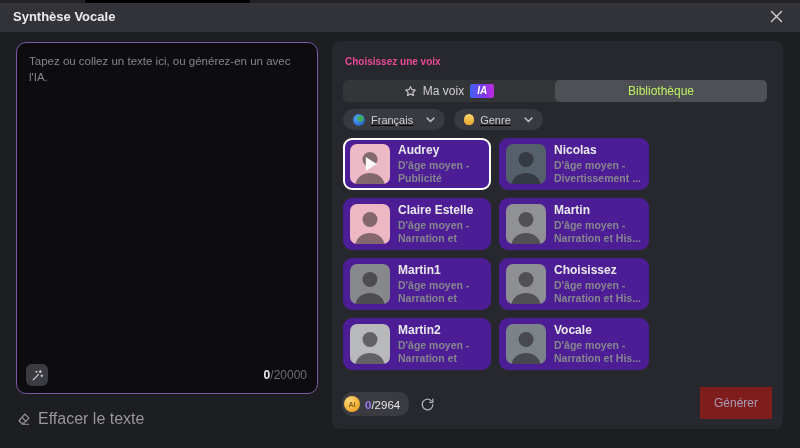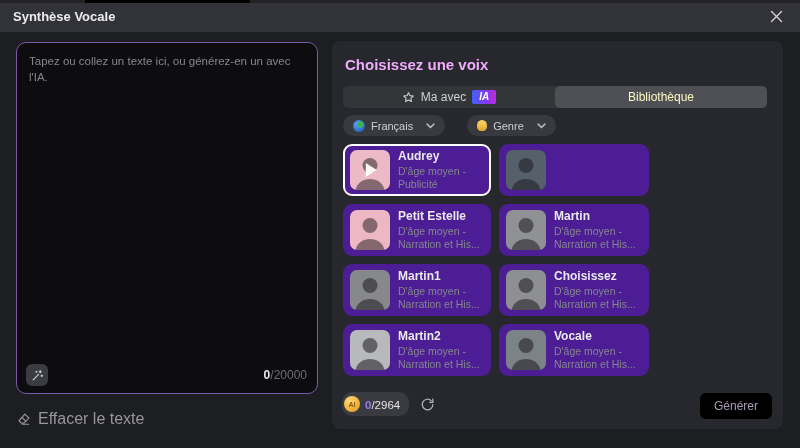--- a/index.html
+++ b/index.html
@@ -28,28 +28,28 @@
           align-items:center;justify-content:center;cursor:pointer;border:none;padding:0;}
   .counter{font-size:12px;color:#6c6d73;}
   .counter .used{color:#e8e8ea;font-weight:700;}
   .clear-btn{position:absolute;left:17px;top:410px;display:flex;align-items:center;gap:7px;
           color:#96969c;font-size:16px;cursor:pointer;background:none;border:none;padding:0;
           font-family:"Liberation Sans",sans-serif;}
 
   
   .panel{position:absolute;left:332px;top:41px;width:451px;height:388px;background:#27282d;
          border-radius:8px;padding:12px 12px 12px 10px;}
-  .panel-title{font-size:15px;font-weight:700;color:#f0abfc;margin:3px 0 0 3px;}
+  .panel-title{font-size:10px;font-weight:700;color:#ec4899;margin:3px 0 0 3px;}
   .tabbar{margin:13px 4px 0 1px;height:22px;background:#343539;border-radius:5px;display:flex;}
   .tab{flex:1;display:flex;align-items:center;justify-content:center;gap:6px;font-size:12px;
        color:#cfd0d4;border-radius:5px;cursor:pointer;}
-  .tab.active{background:#4f5055;color:#fef9c3;}
+  .tab.active{background:#4f5055;color:#bef264;}
   .ia-badge{font-size:10px;font-weight:700;font-style:italic;color:#fff;padding:1px 7px 2px;
        border-radius:2px;background:linear-gradient(90deg,#3e62f6,#8b36ec 65%,#c02bdd);}
-  .filters{margin:7px 0 0 1px;display:flex;gap:22px;}
+  .filters{margin:7px 0 0 1px;display:flex;gap:9px;text-decoration:underline;}
   .filter{height:21px;padding:0 10px;background:#393a3f;border-radius:11px;display:inline-flex;
        align-items:center;gap:6px;font-size:11px;color:#cdced2;cursor:pointer;border:none;
        font-family:"Liberation Sans",sans-serif;}
   .filter .chev{margin-left:7px;display:flex;}
   .globe{width:12px;height:12px;border-radius:50%;
        background:radial-gradient(circle at 62% 38%,#3fae5a 0 29%,transparent 31%),
                   radial-gradient(circle at 35% 35%,#57a6ff,#2f6fd0 60%,#1f4fa0);}
   .bell{width:10px;height:11px;background:linear-gradient(#ffd86b,#e3a52d);
        border-radius:50% 50% 42% 42%;}
 
@@ -61,34 +61,34 @@
   .avatar{width:40px;height:40px;border-radius:7px;flex:none;position:relative;overflow:hidden;
        background:#777;}
   .play-tri{position:absolute;left:50%;top:50%;transform:translate(-38%,-50%);width:0;height:0;
        border-left:11px solid rgba(255,255,255,.95);border-top:7px solid transparent;
        border-bottom:7px solid transparent;display:none;}
   .vcard.selected .play-tri{display:block;}
   .vtext{overflow:hidden;}
   .vname{font-size:12px;font-weight:600;color:#e9e9eb;line-height:15px;white-space:nowrap;
        overflow:hidden;}
   .vdesc{font-size:10.5px;color:#86878d;line-height:13px;margin-top:1px;max-height:26px;
-       overflow:hidden;}
+       overflow:hidden;font-weight:bold;}
 
   
   .footer-left{position:absolute;left:10px;bottom:13px;display:flex;align-items:center;gap:11px;}
   .credits{height:24px;background:#3a3b40;border-radius:10px;display:flex;align-items:center;
        gap:5px;padding:0 9px 0 2px;}
   .coin{width:16px;height:16px;border-radius:50%;display:flex;align-items:center;
        justify-content:center;font-size:7px;font-weight:700;color:#8a5a10;
        background:radial-gradient(circle at 35% 30%,#ffd978,#eda92f 70%,#c9811a);}
   .credits .used{color:#9b79ee;font-size:11.5px;font-weight:700;}
   .credits .total{color:#e4e4e7;font-size:11.5px;}
   .refresh-btn{background:none;border:none;padding:0;display:flex;cursor:pointer;}
-  .generate-btn{position:absolute;right:11px;bottom:10px;width:72px;height:26px;background:#000000;
-       border:none;border-radius:6px;color:#a89cb8;font-size:12px;display:flex;align-items:center;
+  .generate-btn{position:absolute;right:11px;bottom:10px;width:72px;height:32px;background:#7f1d1d;
+       border:none;border-radius:0;color:#a89cb8;font-size:12px;display:flex;align-items:center;
        justify-content:center;cursor:pointer;font-family:"Liberation Sans",sans-serif;}
 </style>
 </head>
 <body>
 
 <div class="app">
 
   <div class="titlebar">
     <div class="topstrip">
       <div class="topstrip-black"></div>
@@ -128,21 +128,21 @@
   </button>
 
   <div class="panel">
     <div class="panel-title">Choisissez une voix</div>
 
     <div class="tabbar">
       <div class="tab">
         <svg width="13" height="13" viewBox="0 0 24 24" fill="none" stroke="#cfd0d4" stroke-width="2" stroke-linejoin="round">
           <path d="M12 3l2.7 5.6 6.1.7-4.5 4.2 1.2 6-5.5-3-5.5 3 1.2-6L3.2 9.3l6.1-.7z"></path>
         </svg>
-        <span>Ma avec</span>
+        <span>Ma voix</span>
         <span class="ia-badge">IA</span>
       </div>
       <div class="tab active">
         <span>Bibliothèque</span>
       </div>
     </div>
 
     <div class="filters">
       <button class="filter">
         <span class="globe"></span>
@@ -179,31 +179,35 @@
         </div>
       </div>
       <div class="vcard">
         <div class="avatar" style="background: rgb(85, 96, 107);">
           <svg width="40" height="40" viewBox="0 0 40 40">
               <circle cx="20" cy="15.5" r="7.5" fill="rgba(30,28,32,.55)"></circle>
               <path d="M5 42c1.5-9 7.5-13 15-13s13.5 4 15 13z" fill="rgba(30,28,32,.55)"></path>
             </svg>
           
         </div>
+        <div class="vtext">
+          <div class="vname">Nicolas</div>
+          <div class="vdesc">D'âge moyen - Divertissement ...</div>
+        </div>
       </div>
       <div class="vcard">
         <div class="avatar" style="background: rgb(238, 183, 196);">
           <svg width="40" height="40" viewBox="0 0 40 40">
               <circle cx="20" cy="15.5" r="7.5" fill="rgba(45,38,42,.55)"></circle>
               <path d="M5 42c1.5-9 7.5-13 15-13s13.5 4 15 13z" fill="rgba(45,38,42,.55)"></path>
             </svg>
           
         </div>
         <div class="vtext">
-          <div class="vname">Petit Estelle</div>
+          <div class="vname">Claire Estelle</div>
           <div class="vdesc">D'âge moyen - Narration et His...</div>
         </div>
       </div>
       <div class="vcard">
         <div class="avatar" style="background: rgb(143, 145, 149);">
           <svg width="40" height="40" viewBox="0 0 40 40">
               <circle cx="20" cy="15.5" r="7.5" fill="rgba(30,28,32,.55)"></circle>
               <path d="M5 42c1.5-9 7.5-13 15-13s13.5 4 15 13z" fill="rgba(30,28,32,.55)"></path>
             </svg>
           

